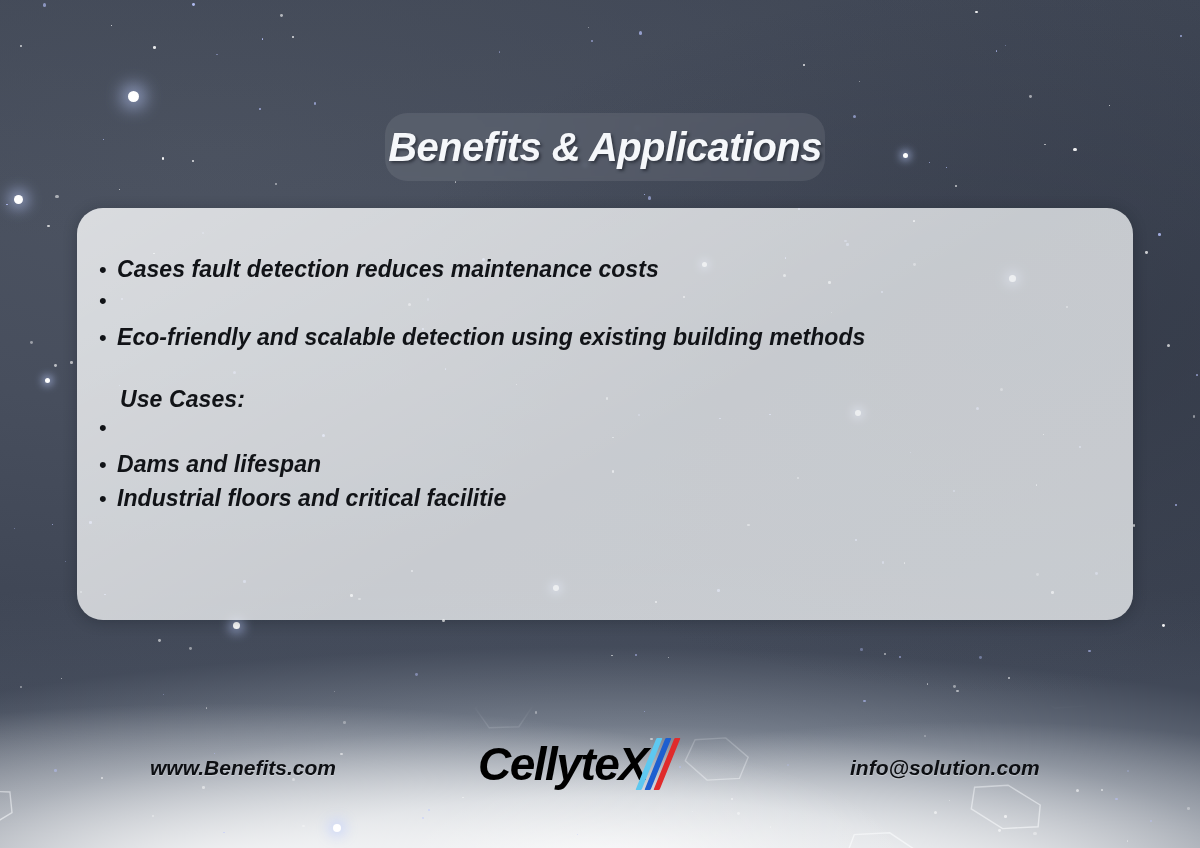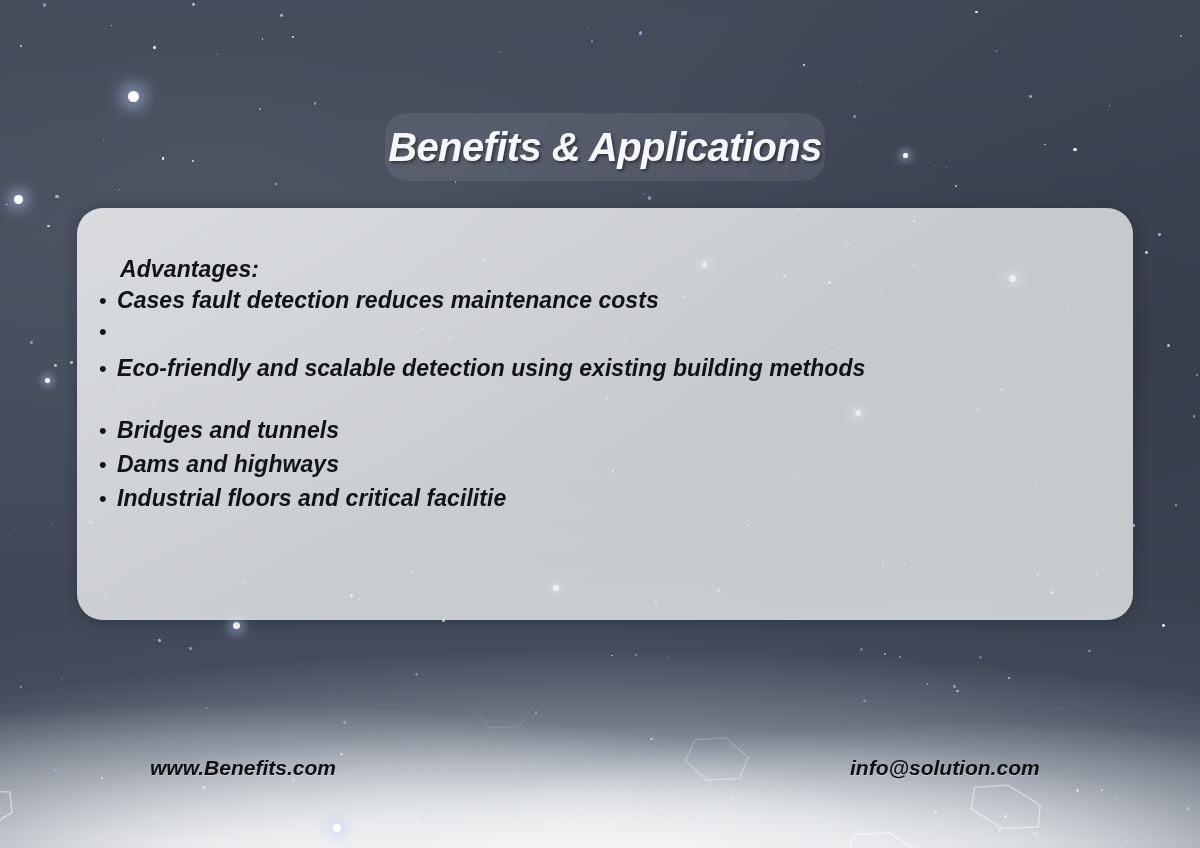--- a/index.html
+++ b/index.html
@@ -431,50 +431,57 @@
       <div class="star" style="left: 321.725px; top: 433.772px; width: 3.34535px; height: 3.34535px; background: rgb(185, 196, 255); opacity: 0.975306;"></div>
     </div>
 
   <div class="title-pill">
     <div class="title-text">Benefits &amp; Applications</div>
   </div>
 
   <div class="card">
     <div class="card-sheen"></div>
     <div class="card-body" id="card-body">
-        <div class="section-heading">Advantages:</div>
         <ul class="bullet-list">
           <li class="bullet-item">
             <span class="bullet-dot">•</span>
             <span class="bullet-text">Cases fault detection reduces maintenance costs</span>
           </li>
           <li class="bullet-item">
             <span class="bullet-dot">•</span>
           </li>
           <li class="bullet-item">
             <span class="bullet-dot">•</span>
             <span class="bullet-text">Eco-friendly and scalable detection using existing building methods</span>
           </li>
         </ul>
         <div class="section-gap"></div>
+        <div class="section-heading">Use Cases:</div>
         <ul class="bullet-list">
           <li class="bullet-item">
             <span class="bullet-dot">•</span>
-            <span class="bullet-text">Bridges and tunnels</span>
-          </li>
-          <li class="bullet-item">
-            <span class="bullet-dot">•</span>
-            <span class="bullet-text">Dams and highways</span>
+          </li>
+          <li class="bullet-item">
+            <span class="bullet-dot">•</span>
+            <span class="bullet-text">Dams and lifespan</span>
           </li>
           <li class="bullet-item">
             <span class="bullet-dot">•</span>
             <span class="bullet-text">Industrial floors and critical facilitie</span>
           </li>
         </ul>
       </div>
   </div>
 
   <div class="footer-url">www.Benefits.com</div>
 
+  <div class="logo">
+    <span class="logo-word">CellyteX</span>
+    <span class="logo-slashes">
+      <span class="logo-slash slash-a"></span>
+      <span class="logo-slash slash-b"></span>
+      <span class="logo-slash slash-c"></span>
+    </span>
+  </div>
 
   <div class="footer-email">info@solution.com</div>
 
 </div>
 
 </body></html>

